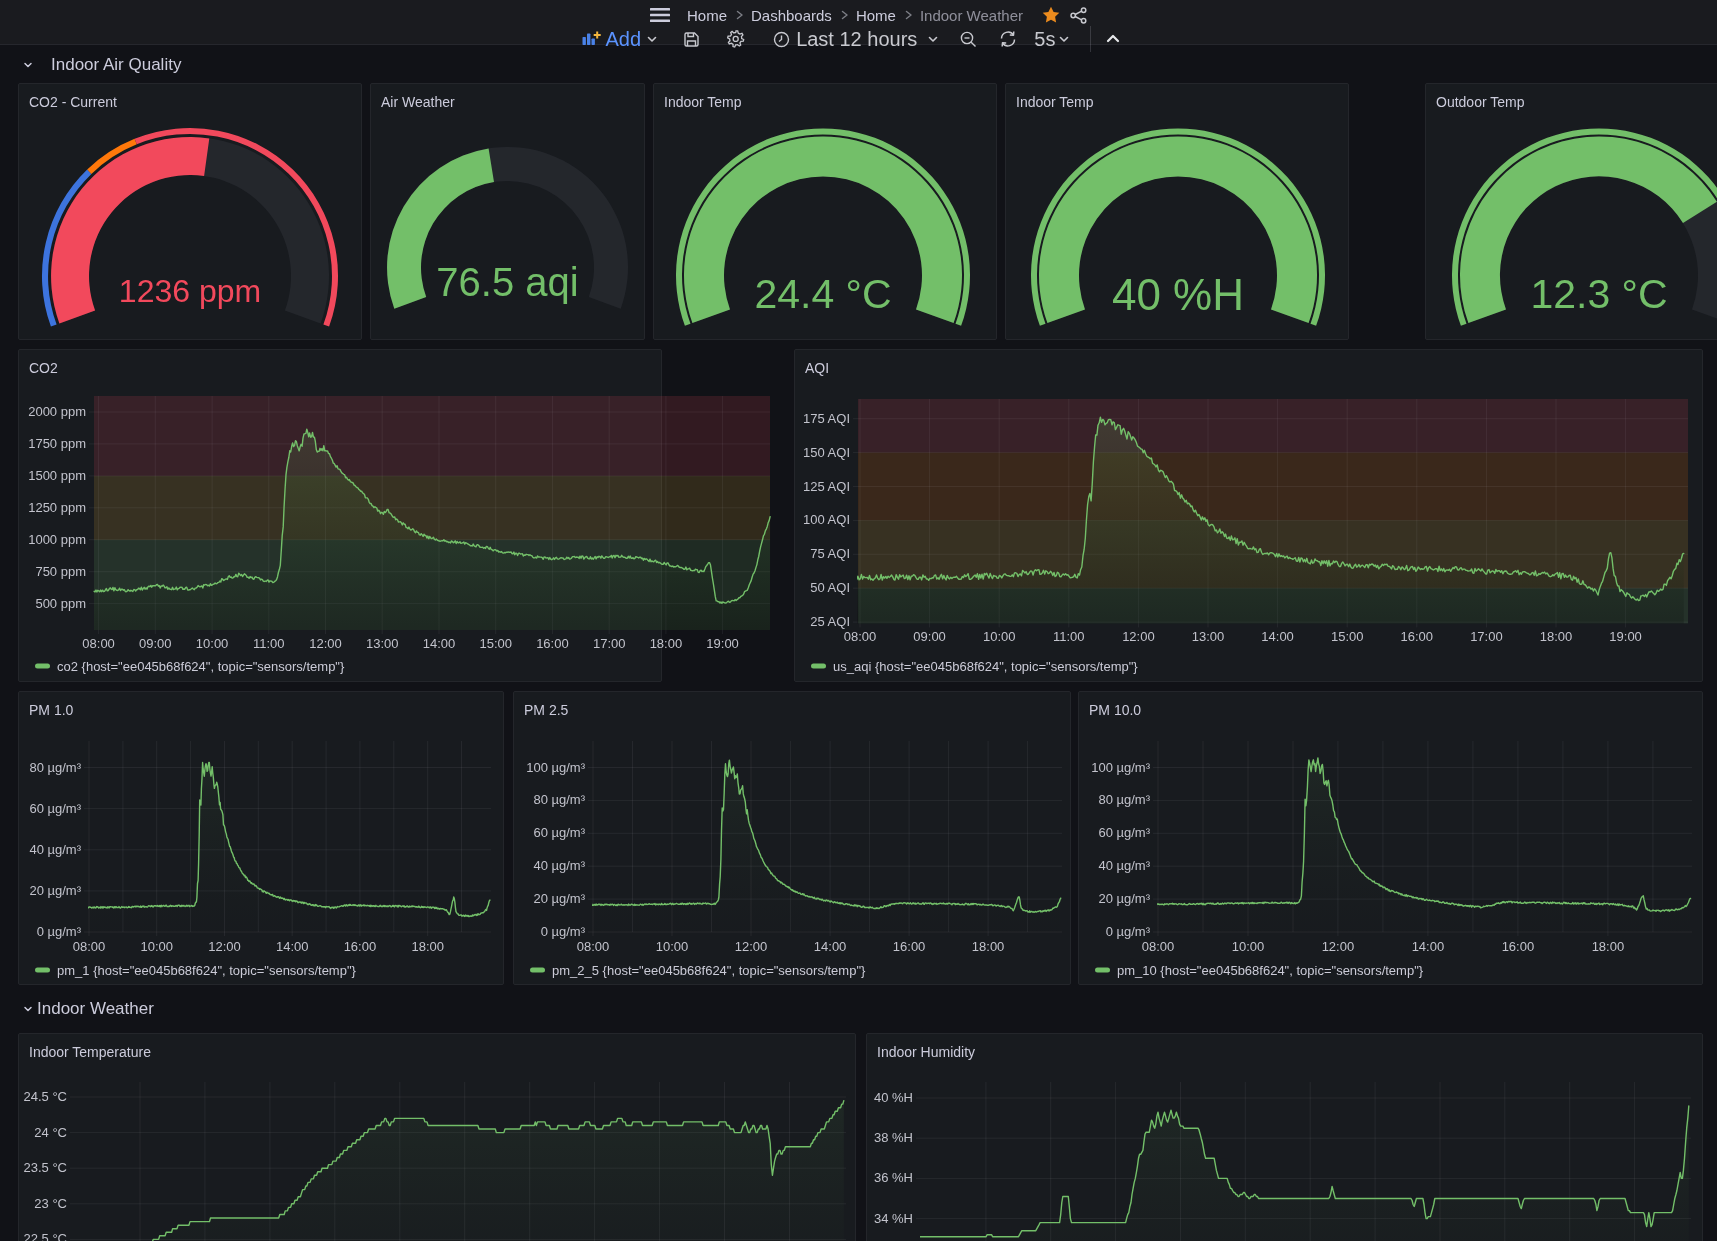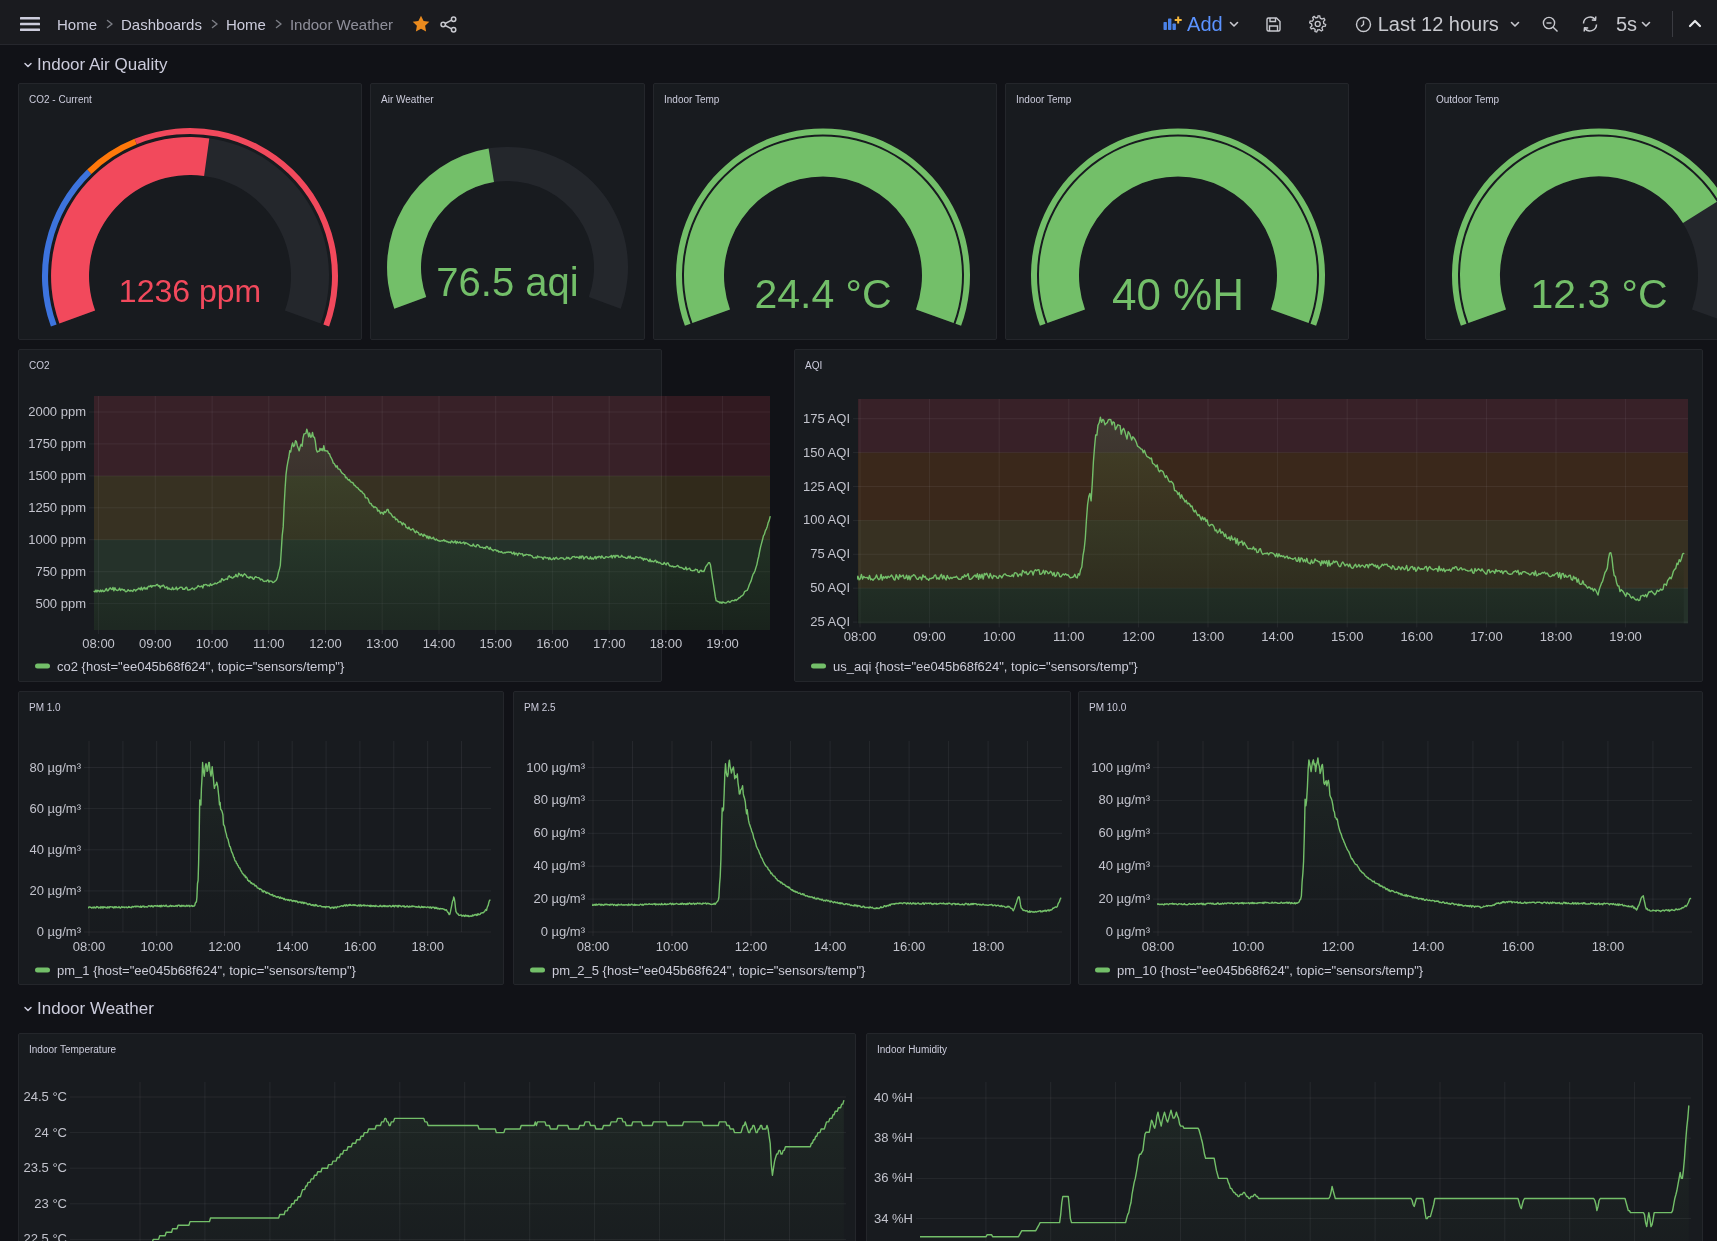--- a/index.html
+++ b/index.html
@@ -1,27 +1,27 @@
 <!DOCTYPE html>
 <html><head><meta charset="utf-8"><style>
 * { margin:0; padding:0; box-sizing:border-box; }
 html,body { width:1717px; height:1241px; overflow:hidden; background:#111217;
   font-family:"Liberation Sans", sans-serif; }
 .nav { position:absolute; left:0; top:0; width:1717px; height:45px; background:#1a1b1f;
-  border-bottom:1px solid #26272d; display:flex; align-items:center; justify-content:space-between; padding-top:4px; }
+  border-bottom:1px solid #26272d; display:flex; align-items:center; justify-content:space-between; padding-top:4px;flex-direction:column; }
 .nav-l { display:flex; align-items:center; }
 .nav-r { display:flex; align-items:center; }
 .bc { color:#CCCCDC; font-size:15px; margin:0 2px; }
 .bcd { color:rgba(204,204,220,0.65); font-size:15px; margin:0 2px; }
 .blue { color:#5B93FF; font-size:20px; font-weight:500; }
 .navtxt { color:#C8C9CF; font-size:20px; }
 .vdiv { width:1px; height:26px; background:rgba(204,204,220,0.18); margin:0 14px 0 20px; }
 .sec { position:absolute; display:flex; align-items:center; color:#CCCCDC; font-size:17px; font-weight:500; }
 .panel { position:absolute; background:#181b1f; border:1px solid #24262b; border-radius:2px; }
-.pt { position:absolute; left:10px; top:10px; font-size:10px; font-weight:500; color:#CCCCDC; }
+.pt { position:absolute; left:10px; top:10px; font-size:14px; font-weight:500; color:#CCCCDC; }
 text { font-family:"Liberation Sans", sans-serif; }
 </style></head>
 <body>
 
 <div class="nav">
   <div class="nav-l">
     <span style="margin-left:19px;display:flex">
         <svg width="22" height="22" viewBox="0 0 22 22" style="">
           <g fill="#CCCCDC">
             <rect x="1" y="4" width="20" height="2.6" rx="0.5"></rect>
@@ -136,21 +136,21 @@
         <svg width="16" height="16" viewBox="0 0 16 16" style="">
           <path d="M3 10 L8 5 L13 10" fill="none" stroke="#E6E7EA" stroke-width="2.2" stroke-linecap="round" stroke-linejoin="round"></path>
         </svg>
       </span>
   </div>
 </div>
 <div class="sec" style="left:21px;top:55px">
     <svg width="14" height="14" viewBox="0 0 14 14" style="">
       <path d="M4 5.5 L7 8.5 L10 5.5" fill="none" stroke="#CCCCDC" stroke-width="1.5" stroke-linecap="round" stroke-linejoin="round"></path>
     </svg>
-    <span style="margin-left:2px">Indoor Air Quality</span>
+    <span style="margin-left:16px">Indoor Air Quality</span>
   </div>
 <div class="sec" style="left:21px;top:999px">
     <svg width="14" height="14" viewBox="0 0 14 14" style="">
       <path d="M4 5.5 L7 8.5 L10 5.5" fill="none" stroke="#CCCCDC" stroke-width="1.5" stroke-linecap="round" stroke-linejoin="round"></path>
     </svg>
     <span style="margin-left:2px">Indoor Weather</span>
   </div>
 <div class="panel" style="left:18px;top:83px;width:344px;height:257px">
     <div class="pt">CO2 - Current</div>
     <svg width="344" height="257" style="position:absolute;left:0;top:0">

